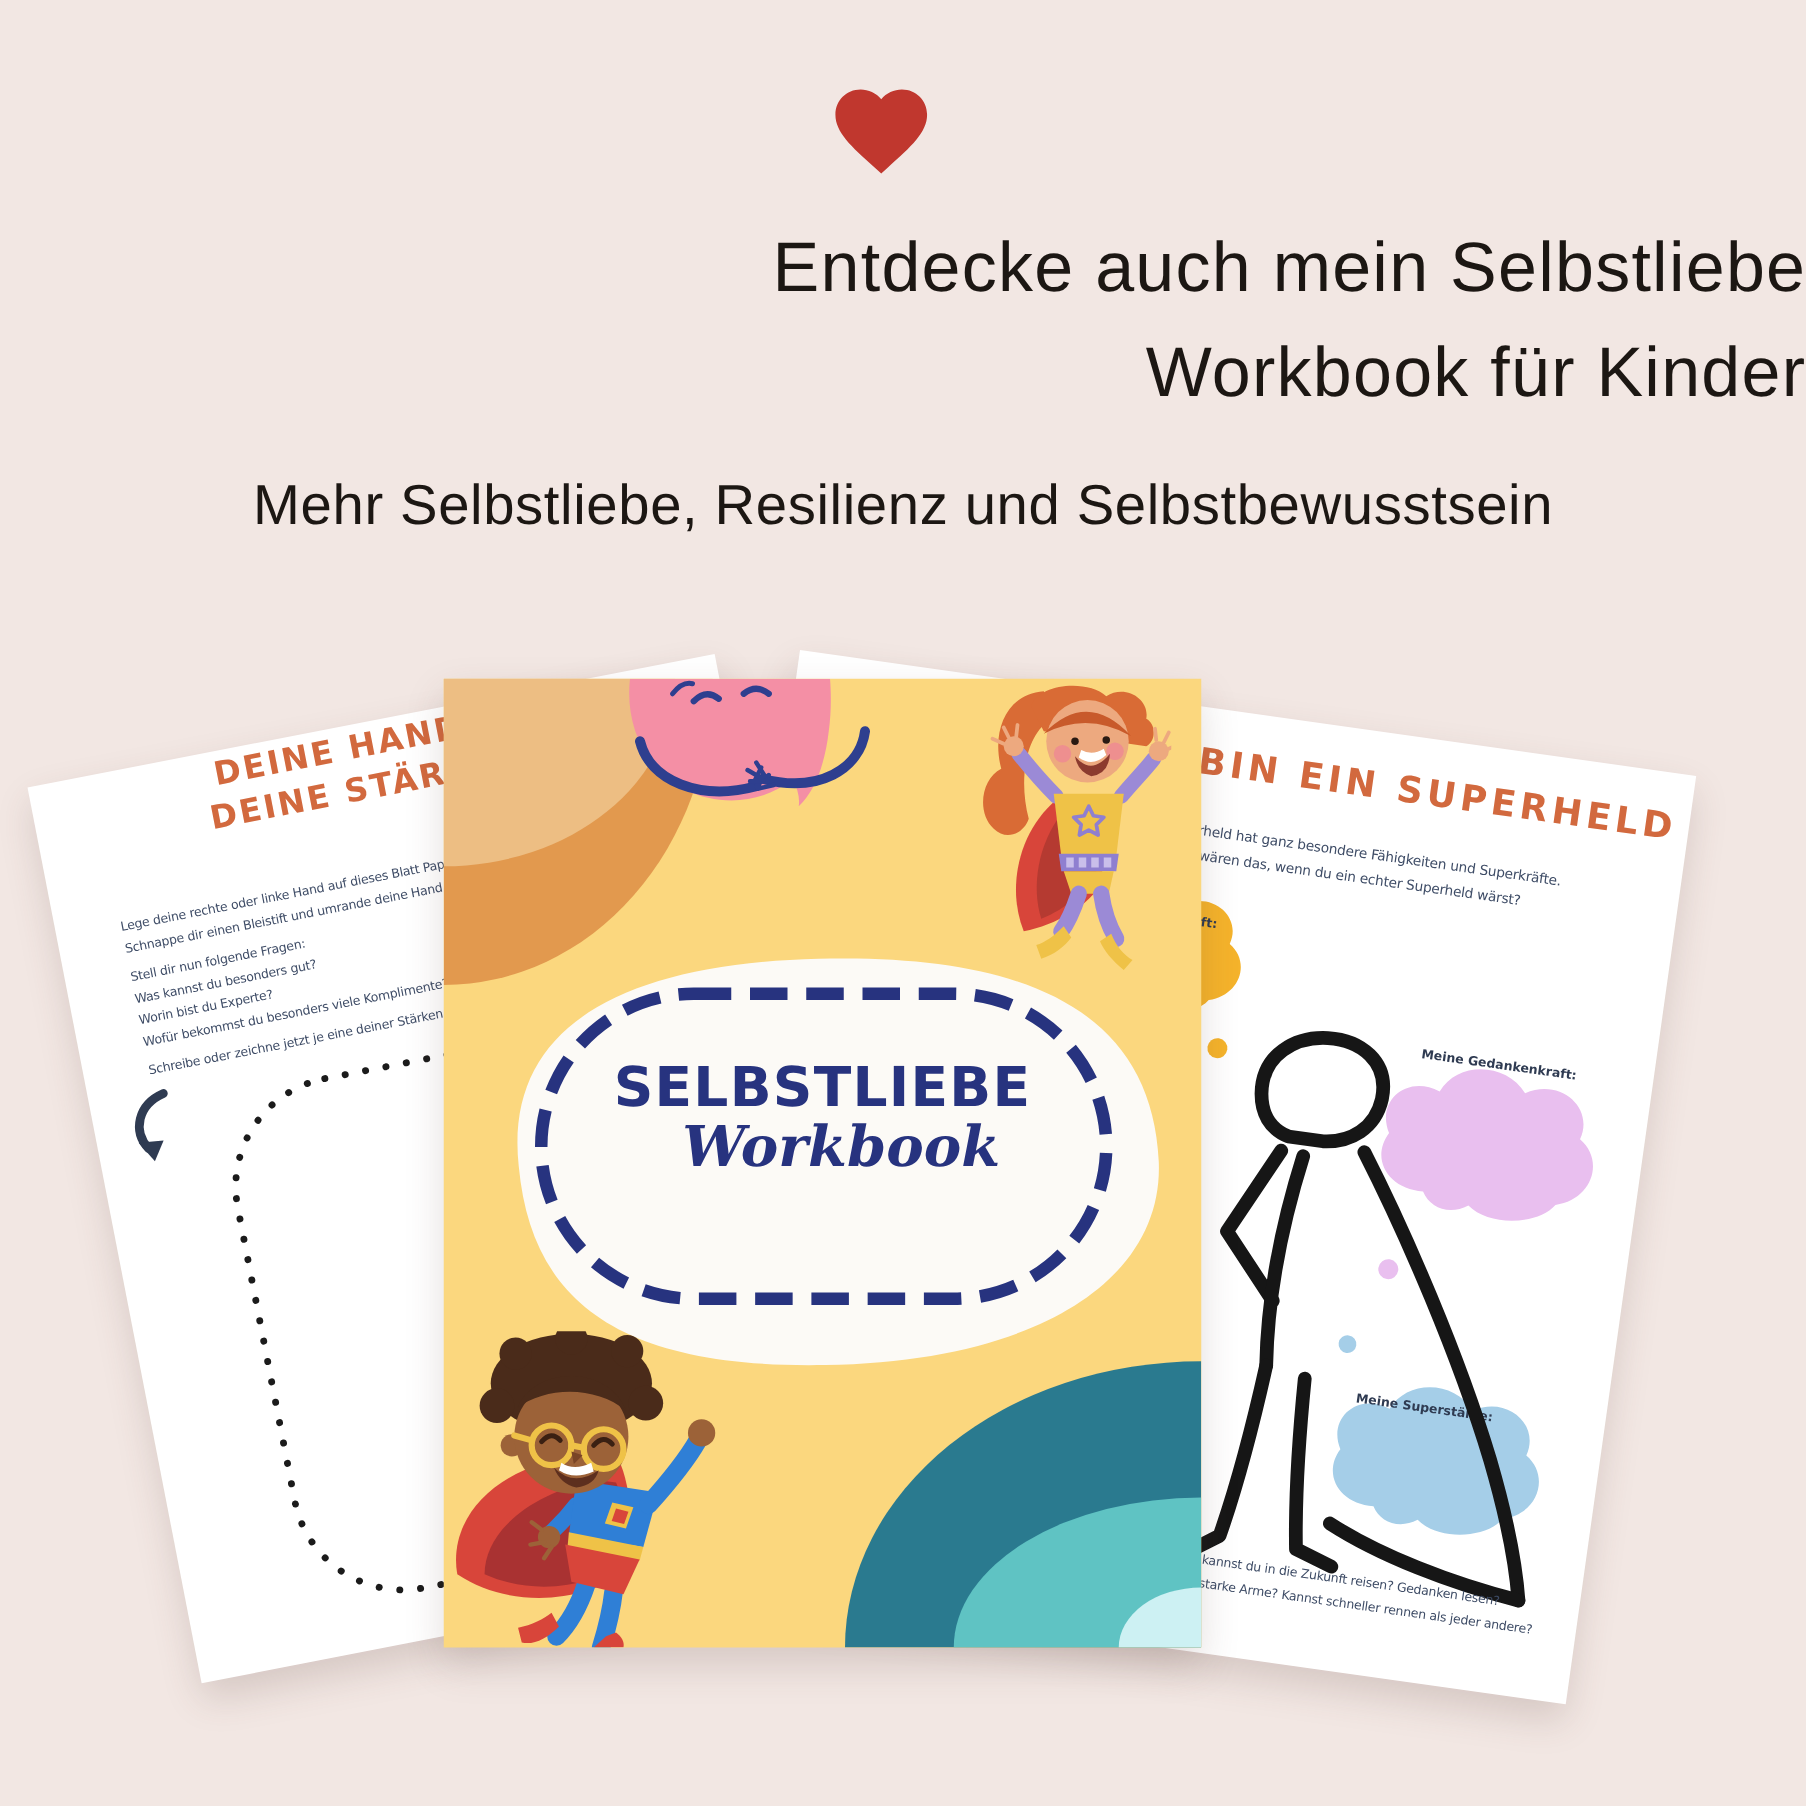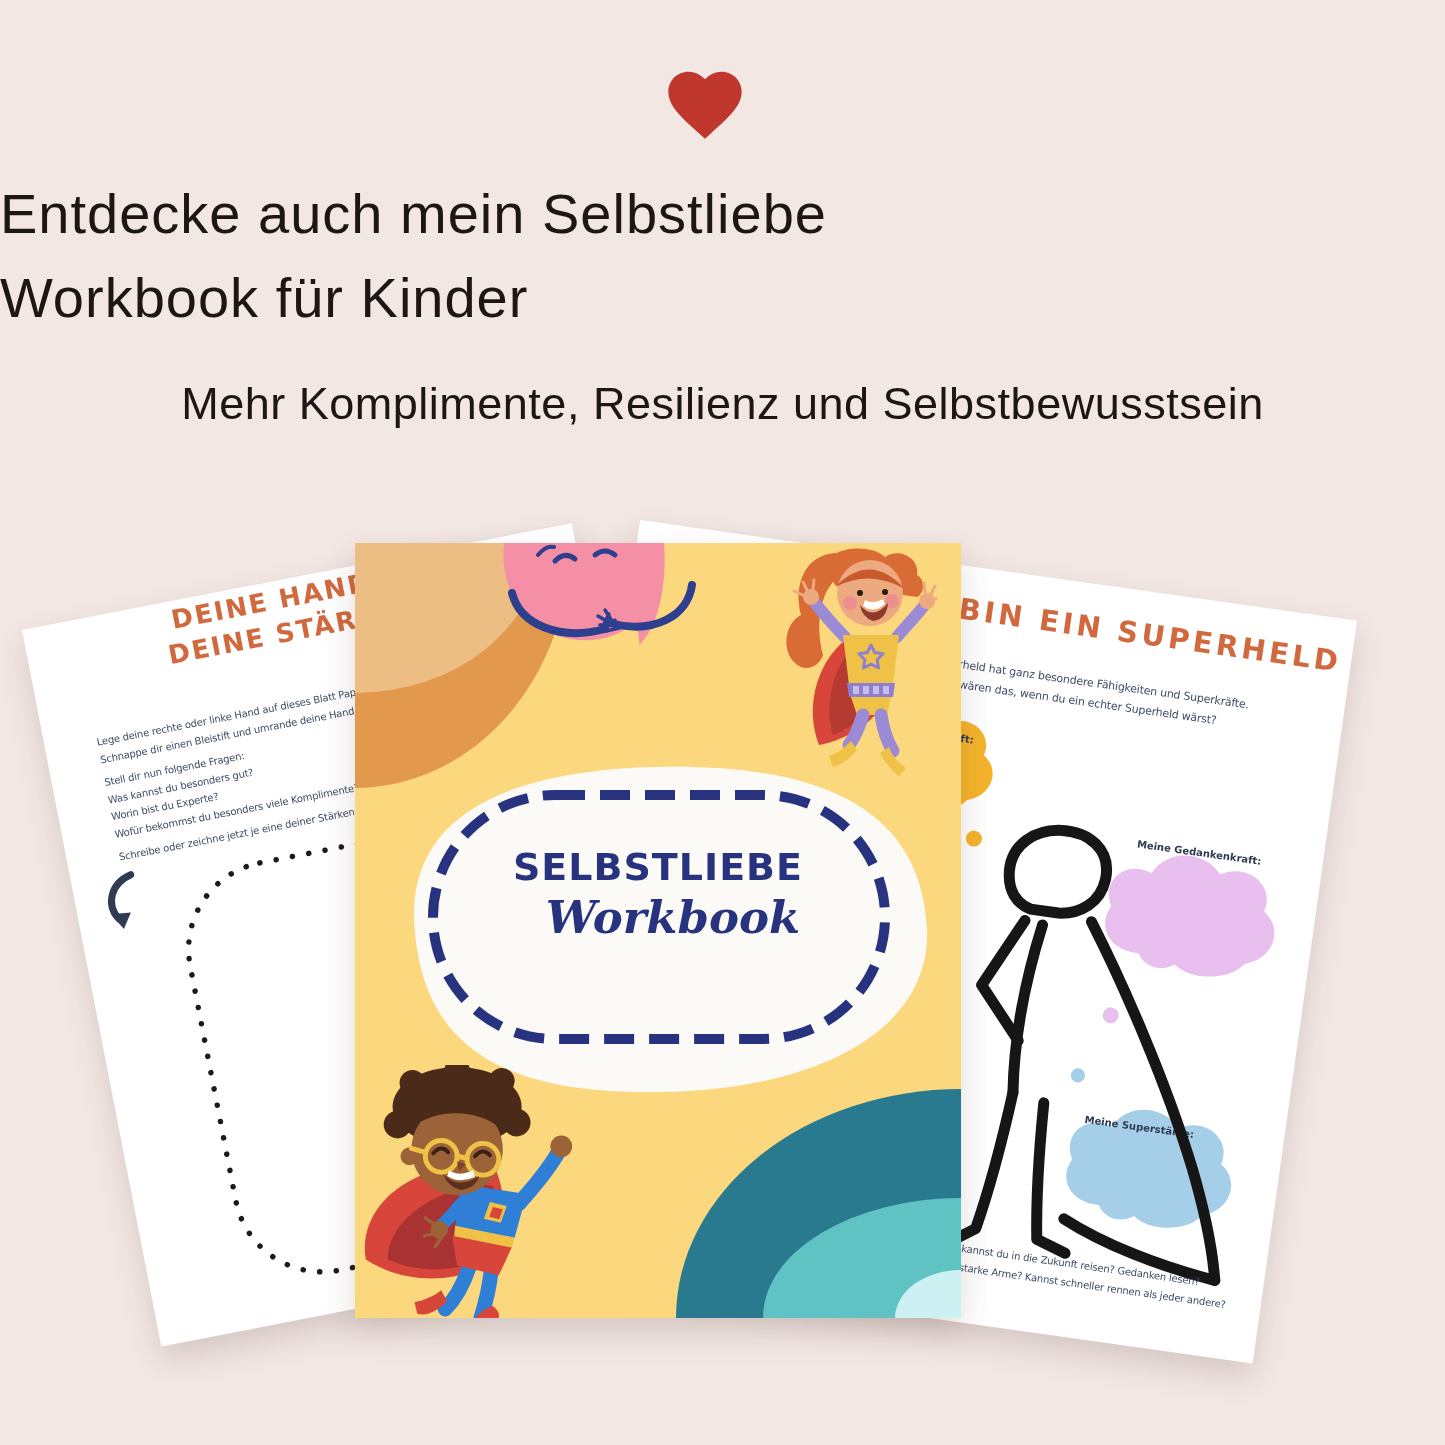--- a/index.html
+++ b/index.html
@@ -4,21 +4,21 @@
 <style>
   html,body{margin:0;padding:0;background:#888;}
   .stage{
     position:relative;width:1445px;height:1445px;overflow:hidden;
     background:var(--background,#F2E7E3);
     font-family:"Liberation Sans",sans-serif;
   }
   
   .heart-top{position:absolute;left:661px;top:58px;width:88px;height:86px;}
   .headline{
-    position:absolute;left:0;top:172px;width:1445px;text-align:left;
+    position:absolute;left:0;top:172px;width:1445px;text-align:right;
     font-size:56px;line-height:84px;letter-spacing:1px;
     color:var(--headline-text,#1C1713);font-weight:500;
   }
   .subheadline{
     position:absolute;left:0;top:378px;width:1445px;text-align:center;
     font-size:45px;letter-spacing:.5px;color:var(--headline-text,#1C1713);font-weight:500;
   }
   
   .page{
     position:absolute;background:#fff;transform-origin:0 0;overflow:hidden;
@@ -52,21 +52,21 @@
   .cloud{position:absolute;}
   .cloud-label{
     position:absolute;font-family:"DejaVu Sans",sans-serif;font-weight:bold;font-size:10px;
     color:#2F3B52;white-space:nowrap;text-align:center;
   }
   .hero-outline{position:absolute;left:385px;top:205px;}
   
   .cover-deco{position:absolute;}
   .cover-title{
     position:absolute;left:0;top:302px;width:606px;text-align:center;
-    font-family:"DejaVu Sans",sans-serif;font-weight:800;font-size:38px;letter-spacing:1px;
+    font-family:"DejaVu Sans",sans-serif;font-weight:800;font-size:44px;letter-spacing:1px;
     color:var(--cover-navy,#27337F);
   }
   .cover-subtitle{
     position:absolute;left:0;top:348px;width:590px;text-align:center;
     font-family:"DejaVu Serif",serif;font-style:italic;font-weight:bold;font-size:45px;
     color:var(--cover-navy,#27337F);
     padding-left:23px;
   }
 </style>
 </head>
@@ -75,21 +75,21 @@
 <div class="stage">
 
   <svg class="heart-top" viewBox="0 0 24 22">
     <path d="M12 21.3 10.55 20C5.4 15.4 2 12.3 2 8.5 2 5.4 4.4 3 7.5 3c1.7 0 3.4.8 4.5 2.1C13.1 3.8 14.8 3 16.5 3 19.6 3 22 5.4 22 8.5c0 3.8-3.4 6.9-8.55 11.5L12 21.3z" fill="var(--heart-red,#C0372E)"></path>
   </svg>
 
   <div class="headline">
     <div>Entdecke auch mein Selbstliebe</div>
     <div>Workbook für Kinder</div>
   </div>
-  <div class="subheadline">Mehr Komplimente, Resilienz und Selbstbewusstsein</div>
+  <div class="subheadline">Mehr Selbstliebe, Resilienz und Selbstbewusstsein</div>
 
   <div class="page page-left">
     <div class="lp-title">
       <div>DEINE HAND,</div>
       <div>DEINE STÄRKE</div>
     </div>
     <div class="ws-body lp-body">
       <div>Lege deine rechte oder linke Hand auf dieses Blatt Papier. Am b</div>
       <div>Schnappe dir einen Bleistift und umrande deine Hand, sodass ih</div>
       <div class="gap"></div>

